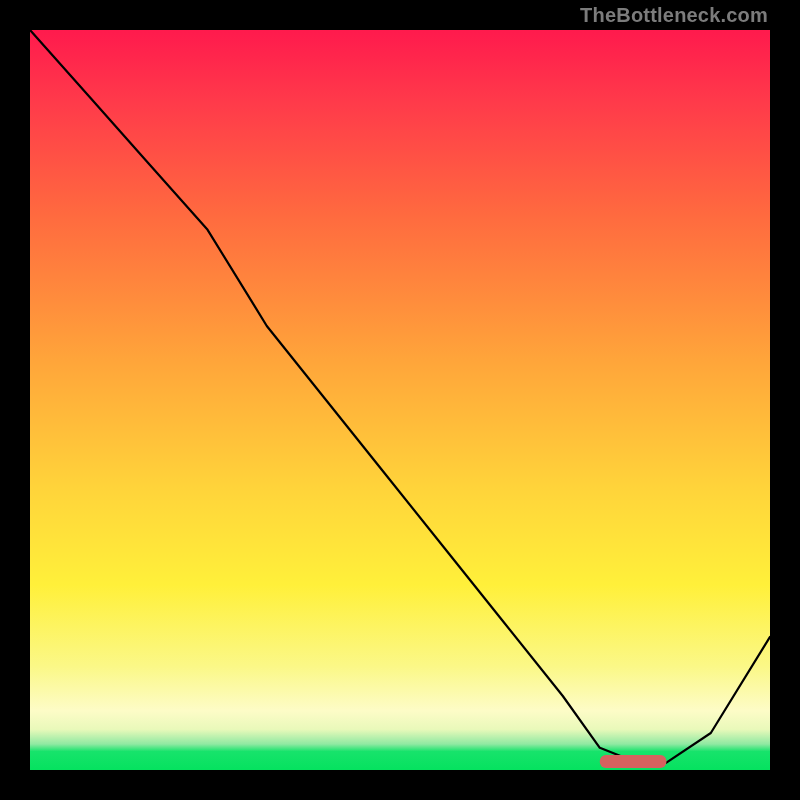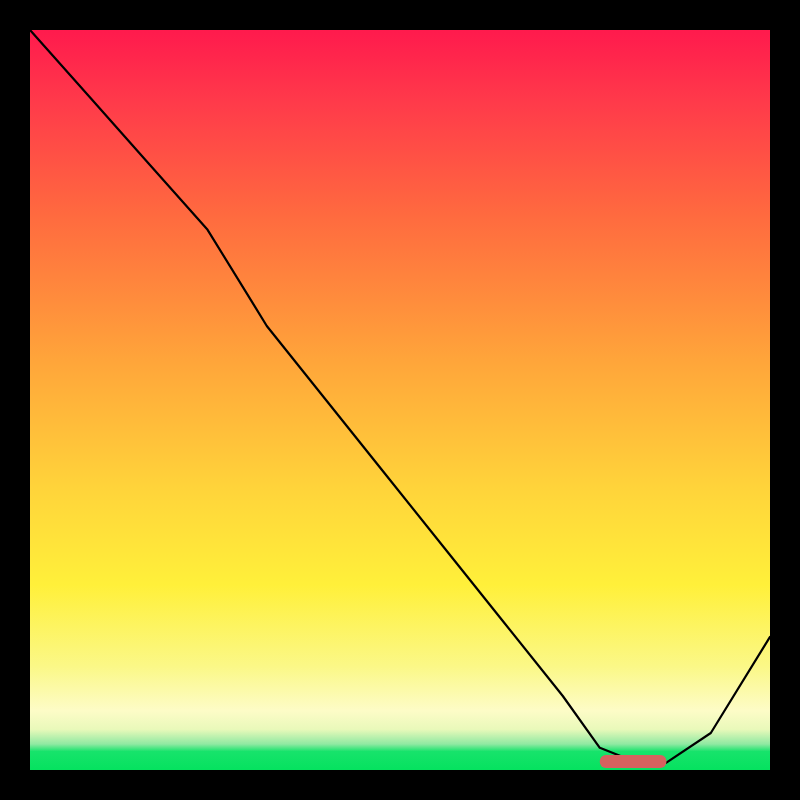--- a/index.html
+++ b/index.html
@@ -69,20 +69,21 @@
   .marker {
     fill: #d6625f;
     stroke: none;
   }
 </style>
 </head>
 <body>
 
 <div class="frame">
 
+  <div class="watermark">TheBottleneck.com</div>
 
   <div class="plot-area"></div>
 
   <svg class="overlay" viewBox="0 0 740 740" preserveAspectRatio="none">
     <path class="curve" d="M0.0 0.0 L59.2 66.6 L118.4 133.2 L177.6 199.8 L236.8 296.0 L296.0 370.0 L355.2 444.0 L414.4 518.0 L473.6 592.0 L532.8 666.0 L569.8 717.8 L606.8 732.6 L636.4 732.6 L680.8 703.0 L740.0 606.8"></path>
     <rect class="marker" rx="6" ry="6" x="569.8" y="725.1" width="66.6" height="13" fill="#d6625f"></rect>
   </svg>
 
 </div>
 

